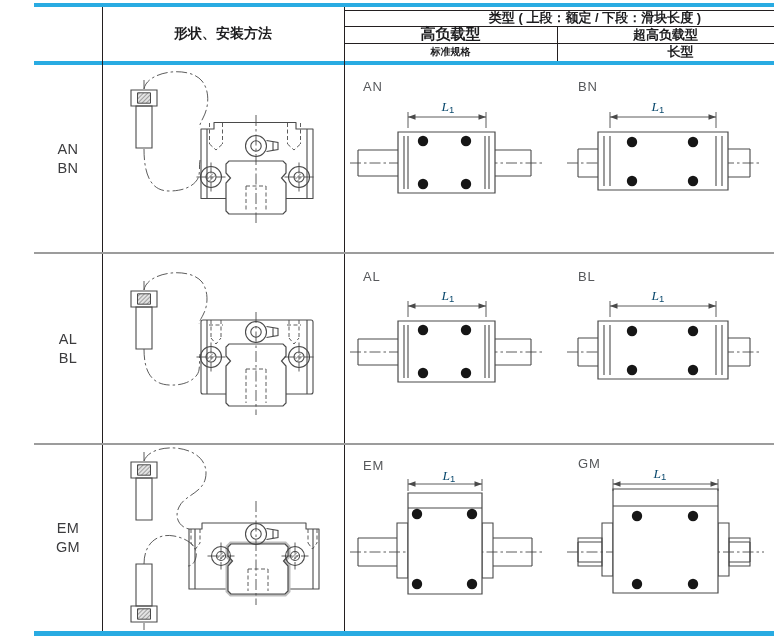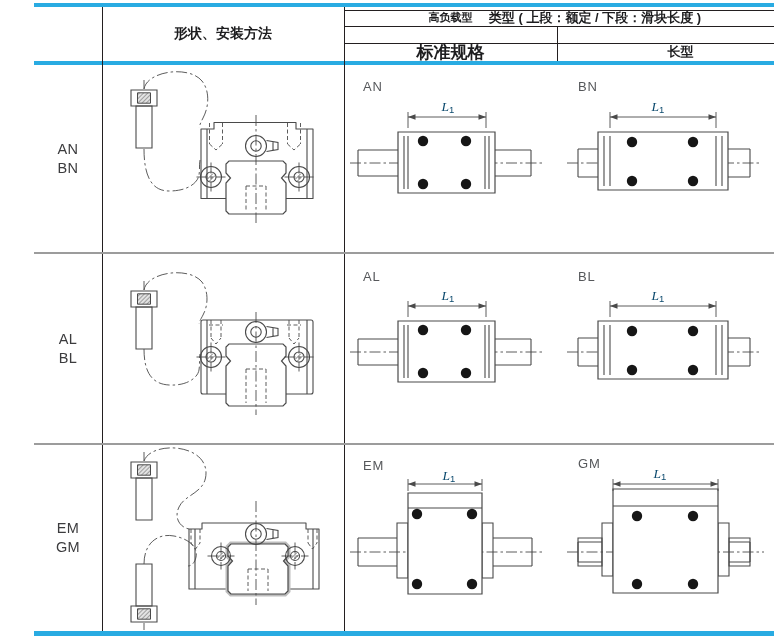--- a/index.html
+++ b/index.html
@@ -39,22 +39,23 @@
   <div class="abs blk" style="left:344px;top:7px;width:1px;height:624px;"></div>
   <div class="abs blk" style="left:344px;top:10px;width:430px;height:1px;"></div>
   <div class="abs blk" style="left:344px;top:26px;width:430px;height:1px;"></div>
   <div class="abs blk" style="left:344px;top:43px;width:430px;height:1px;"></div>
   <div class="abs blk" style="left:557px;top:26px;width:1px;height:35px;"></div>
   <div class="abs gray" style="left:34px;top:252px;width:740px;height:2px;"></div>
   <div class="abs gray" style="left:34px;top:443px;width:740px;height:2px;"></div>
 
   <div class="abs hc" style="left:102px;top:7px;width:242px;height:54px;font-size:14px;">形状、安装方法</div>
   <div class="abs hc" style="left:344px;top:10px;width:430px;height:16px;font-size:13px;margin-left:36px;">类型 ( 上段：额定 / 下段：滑块长度 )</div>
-  <div class="abs hc" style="left:344px;top:9px;width:213px;height:17px;font-size:11px;">高负载型</div>
-  <div class="abs hc" style="left:344px;top:43px;width:213px;height:18px;font-size:17px;">标准规格</div>
+  <div class="abs hc" style="left:344px;top:26px;width:213px;height:17px;font-size:15px;">高负载型</div>
+  <div class="abs hc" style="left:557px;top:26px;width:217px;height:17px;font-size:13px;">超高负载型</div>
+  <div class="abs hc" style="left:344px;top:43px;width:213px;height:18px;font-size:10px;">标准规格</div>
   <div class="abs hc" style="left:557px;top:43px;width:247px;height:18px;font-size:13px;text-align:center;">长型</div>
 
   <div class="abs modelcell" style="left:34px;top:65px;width:68px;height:187px;">
     <span>AN</span>
     <span>BN</span>
   </div>
   <div class="abs modelcell" style="left:34px;top:254px;width:68px;height:189px;">
     <span>AL</span>
     <span>BL</span>
   </div>

